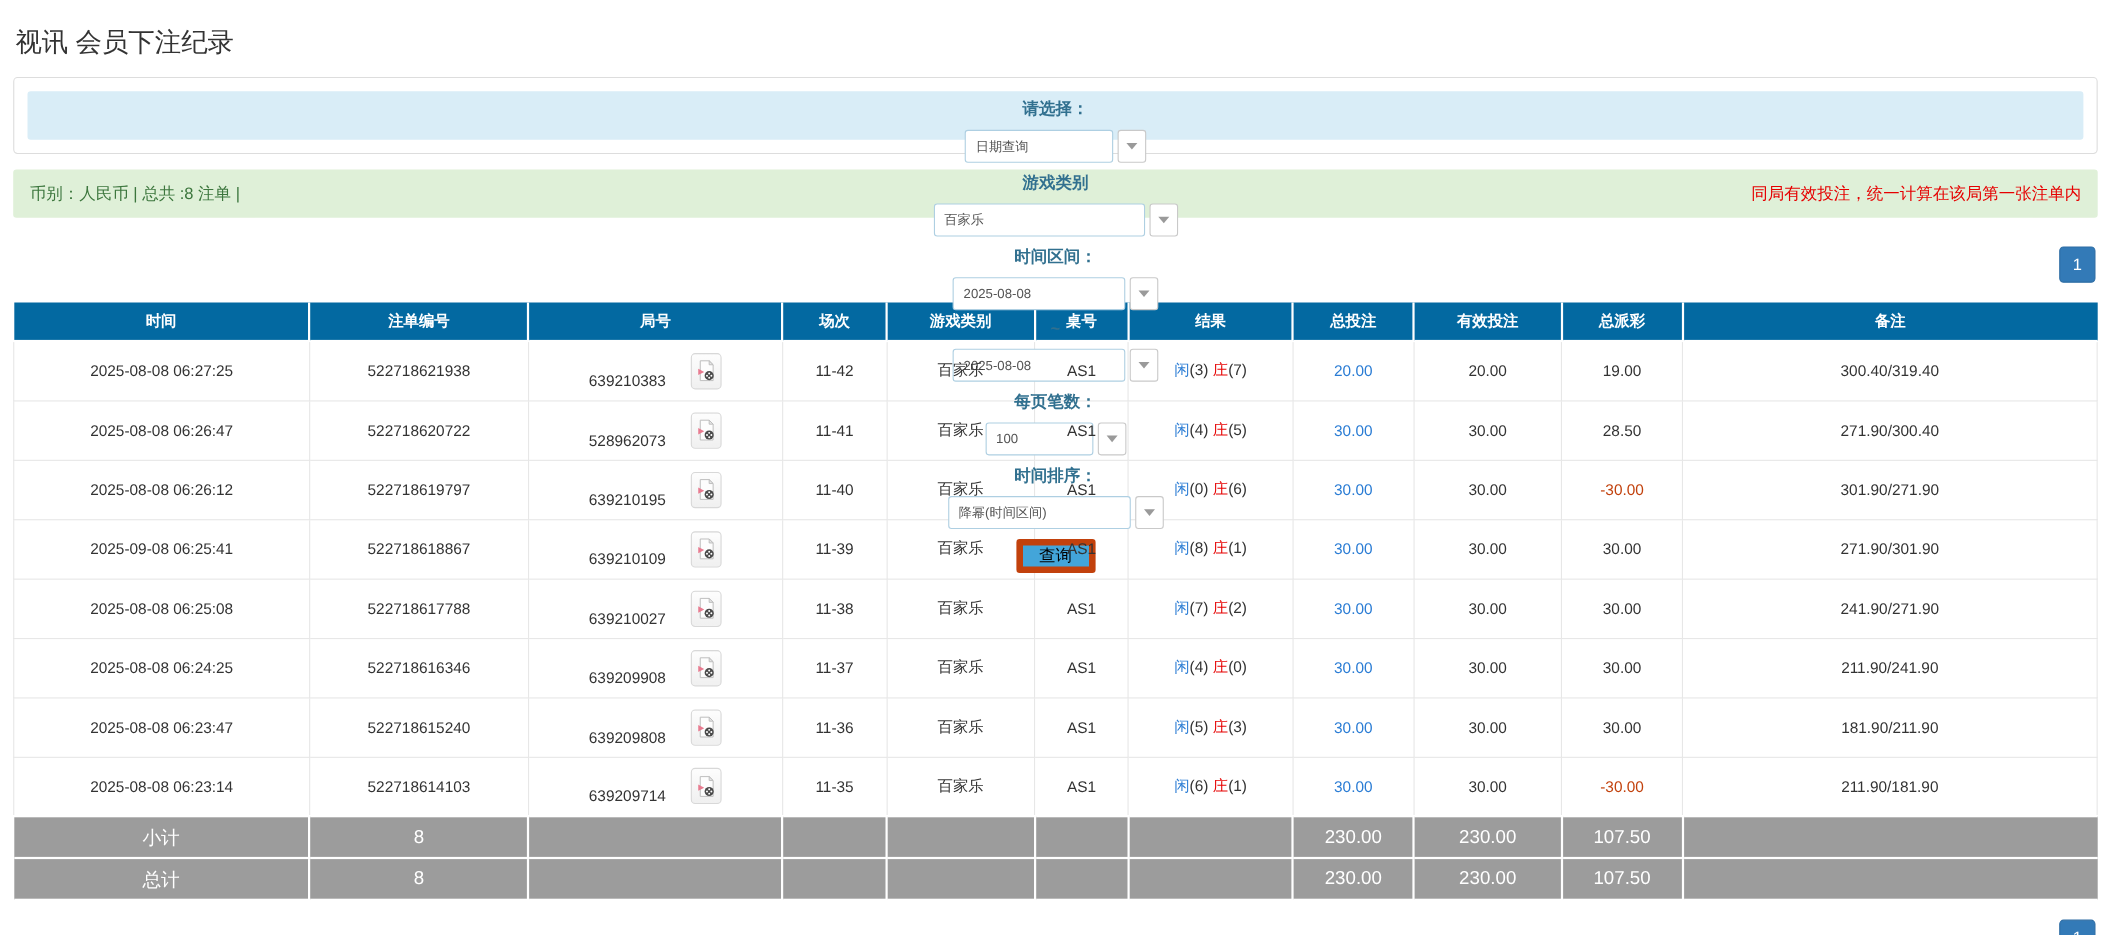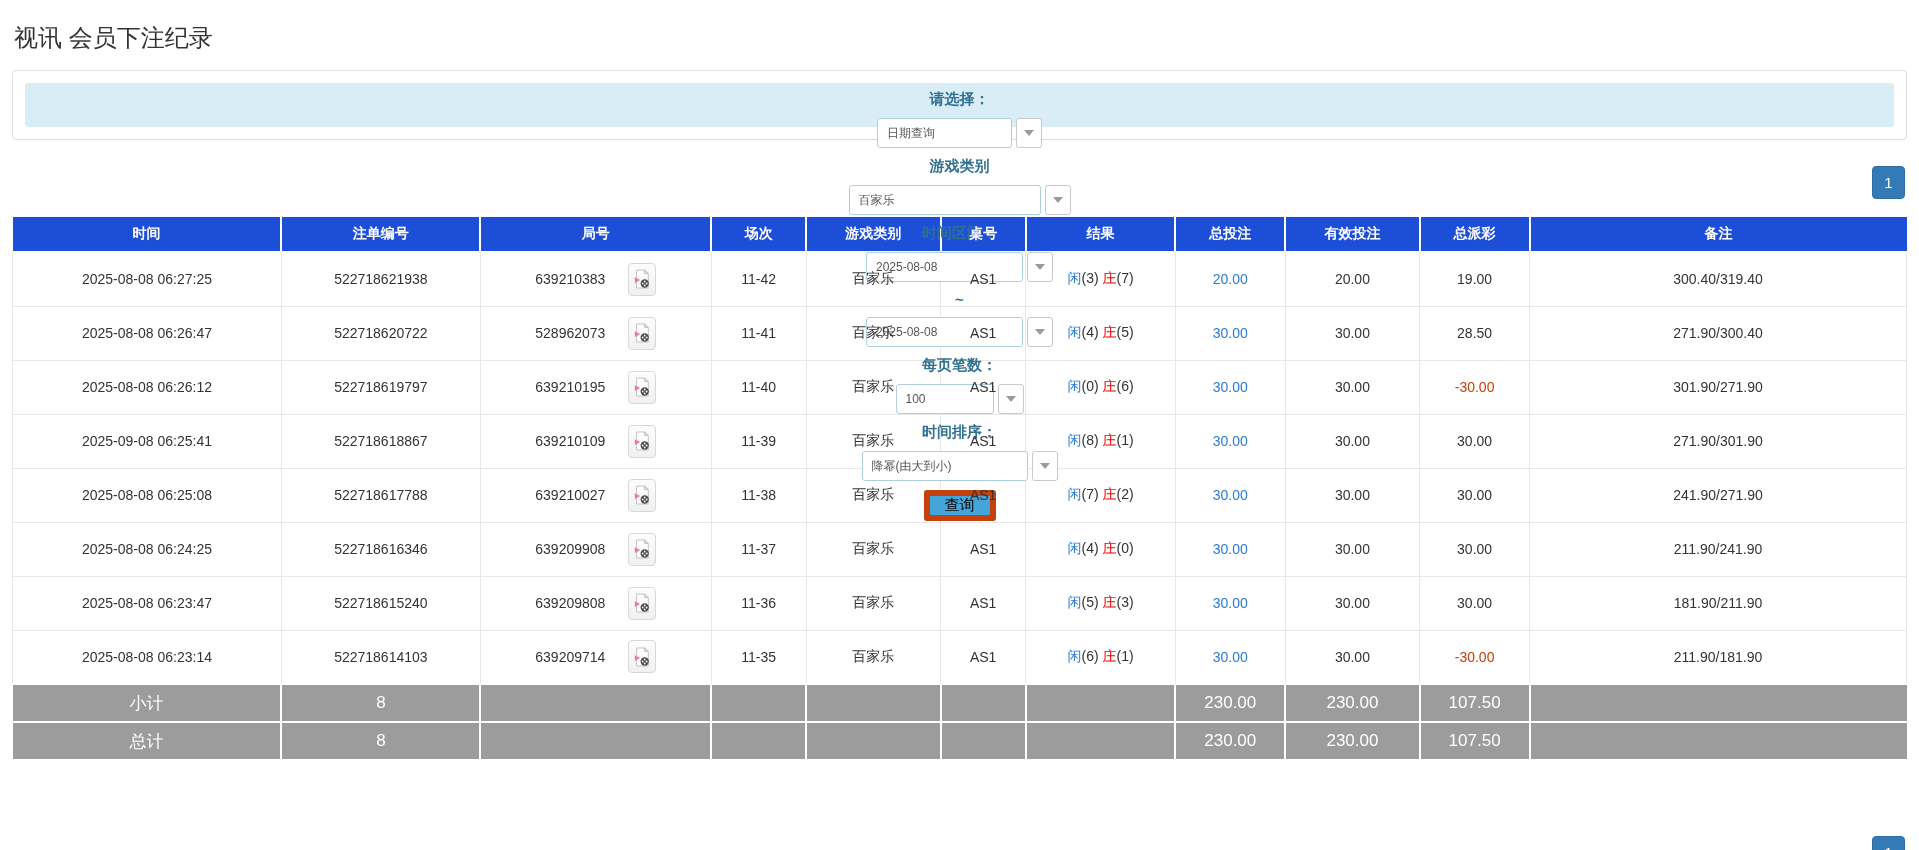--- a/index.html
+++ b/index.html
@@ -33,31 +33,31 @@
 
   
   .pager-row { display:flex; justify-content:flex-end; margin:26px 2px 18px 0; }
   .page-btn { width:33px; height:33px; background:#337ab7; border:1px solid #2e6da4; border-radius:4px;
     color:#fff; font-size:15px; display:flex; align-items:center; justify-content:center; cursor:pointer; }
   .pager-bottom { position:absolute; left:12px; right:12px; top:836px; display:flex; justify-content:flex-end; }
   .pager-bottom .page-btn { margin-right:2px; }
 
   
   table.records { width:100%; border-collapse:collapse; table-layout:fixed; margin-top:2px; }
-  .records thead th { background:#1d4ed8; color:#fff; font-size:14px; font-weight:bold;
+  .records thead th { background:#0369a1; color:#fff; font-size:14px; font-weight:bold;
     height:35px; text-align:center; border:2px solid #fff; border-top:none; }
   .records thead th:first-child { border-left:none; }
   .records thead th:last-child { border-right:none; }
   .records tbody td { background:#fff; border:1px solid #e7e7e7; height:54px; text-align:center;
     font-size:14px; color:#333; vertical-align:middle; }
   .records .link { color:#2a7cd4; cursor:pointer; }
   .records .neg { color:#c2410c; }
   .res-p { color:#2a7cd4; }
   .res-b { color:#e60000; }
-  .round-cell-inner { display:inline-flex; align-items:center; gap:23px; }
+  .round-cell-inner { display:inline-flex; align-items:flex-end; gap:23px; }
   .video-btn { width:28px; height:33px; background:linear-gradient(#fdfdfd,#f0f0f0);
     border:1px solid #d8d8d8; border-radius:4px; display:inline-flex; align-items:center;
     justify-content:center; cursor:pointer; }
   .records tfoot td { background:#9c9c9c; color:#fff; font-size:17px; height:38px;
     text-align:center; border:2px solid #fff; }
   .records tfoot td:first-child { border-left:none; }
   .records tfoot td:last-child { border-right:none; }
 </style>
 </head>
 <body>
@@ -102,30 +102,34 @@
       <span class="f-label">每页笔数：</span>
       <span class="sel">
         <span class="sel-box" style="width:98px">100</span>
         <span class="sel-arrow">
             <i></i>
           </span>
       </span>
 
       <span class="f-label">时间排序：</span>
       <span class="sel">
-        <span class="sel-box" style="width:166px">降幂(由大到小)</span>
+        <span class="sel-box" style="width:166px">降幂(时间区间)</span>
         <span class="sel-arrow">
             <i></i>
           </span>
       </span>
 
       <button class="search-btn">查询</button>
     </div>
   </div>
 
+  <div class="summary-bar">
+    <span class="summary-left">币别：人民币 | 总共 :8 注单 |</span>
+    <span class="summary-right">同局有效投注，统一计算在该局第一张注单内</span>
+  </div>
 
   <div class="pager-row">
     <div class="page-btn">1</div>
   </div>
 
   <table class="records">
     <colgroup>
       <col style="width:14.2%">
         <col style="width:10.5%">
         <col style="width:12.2%">

